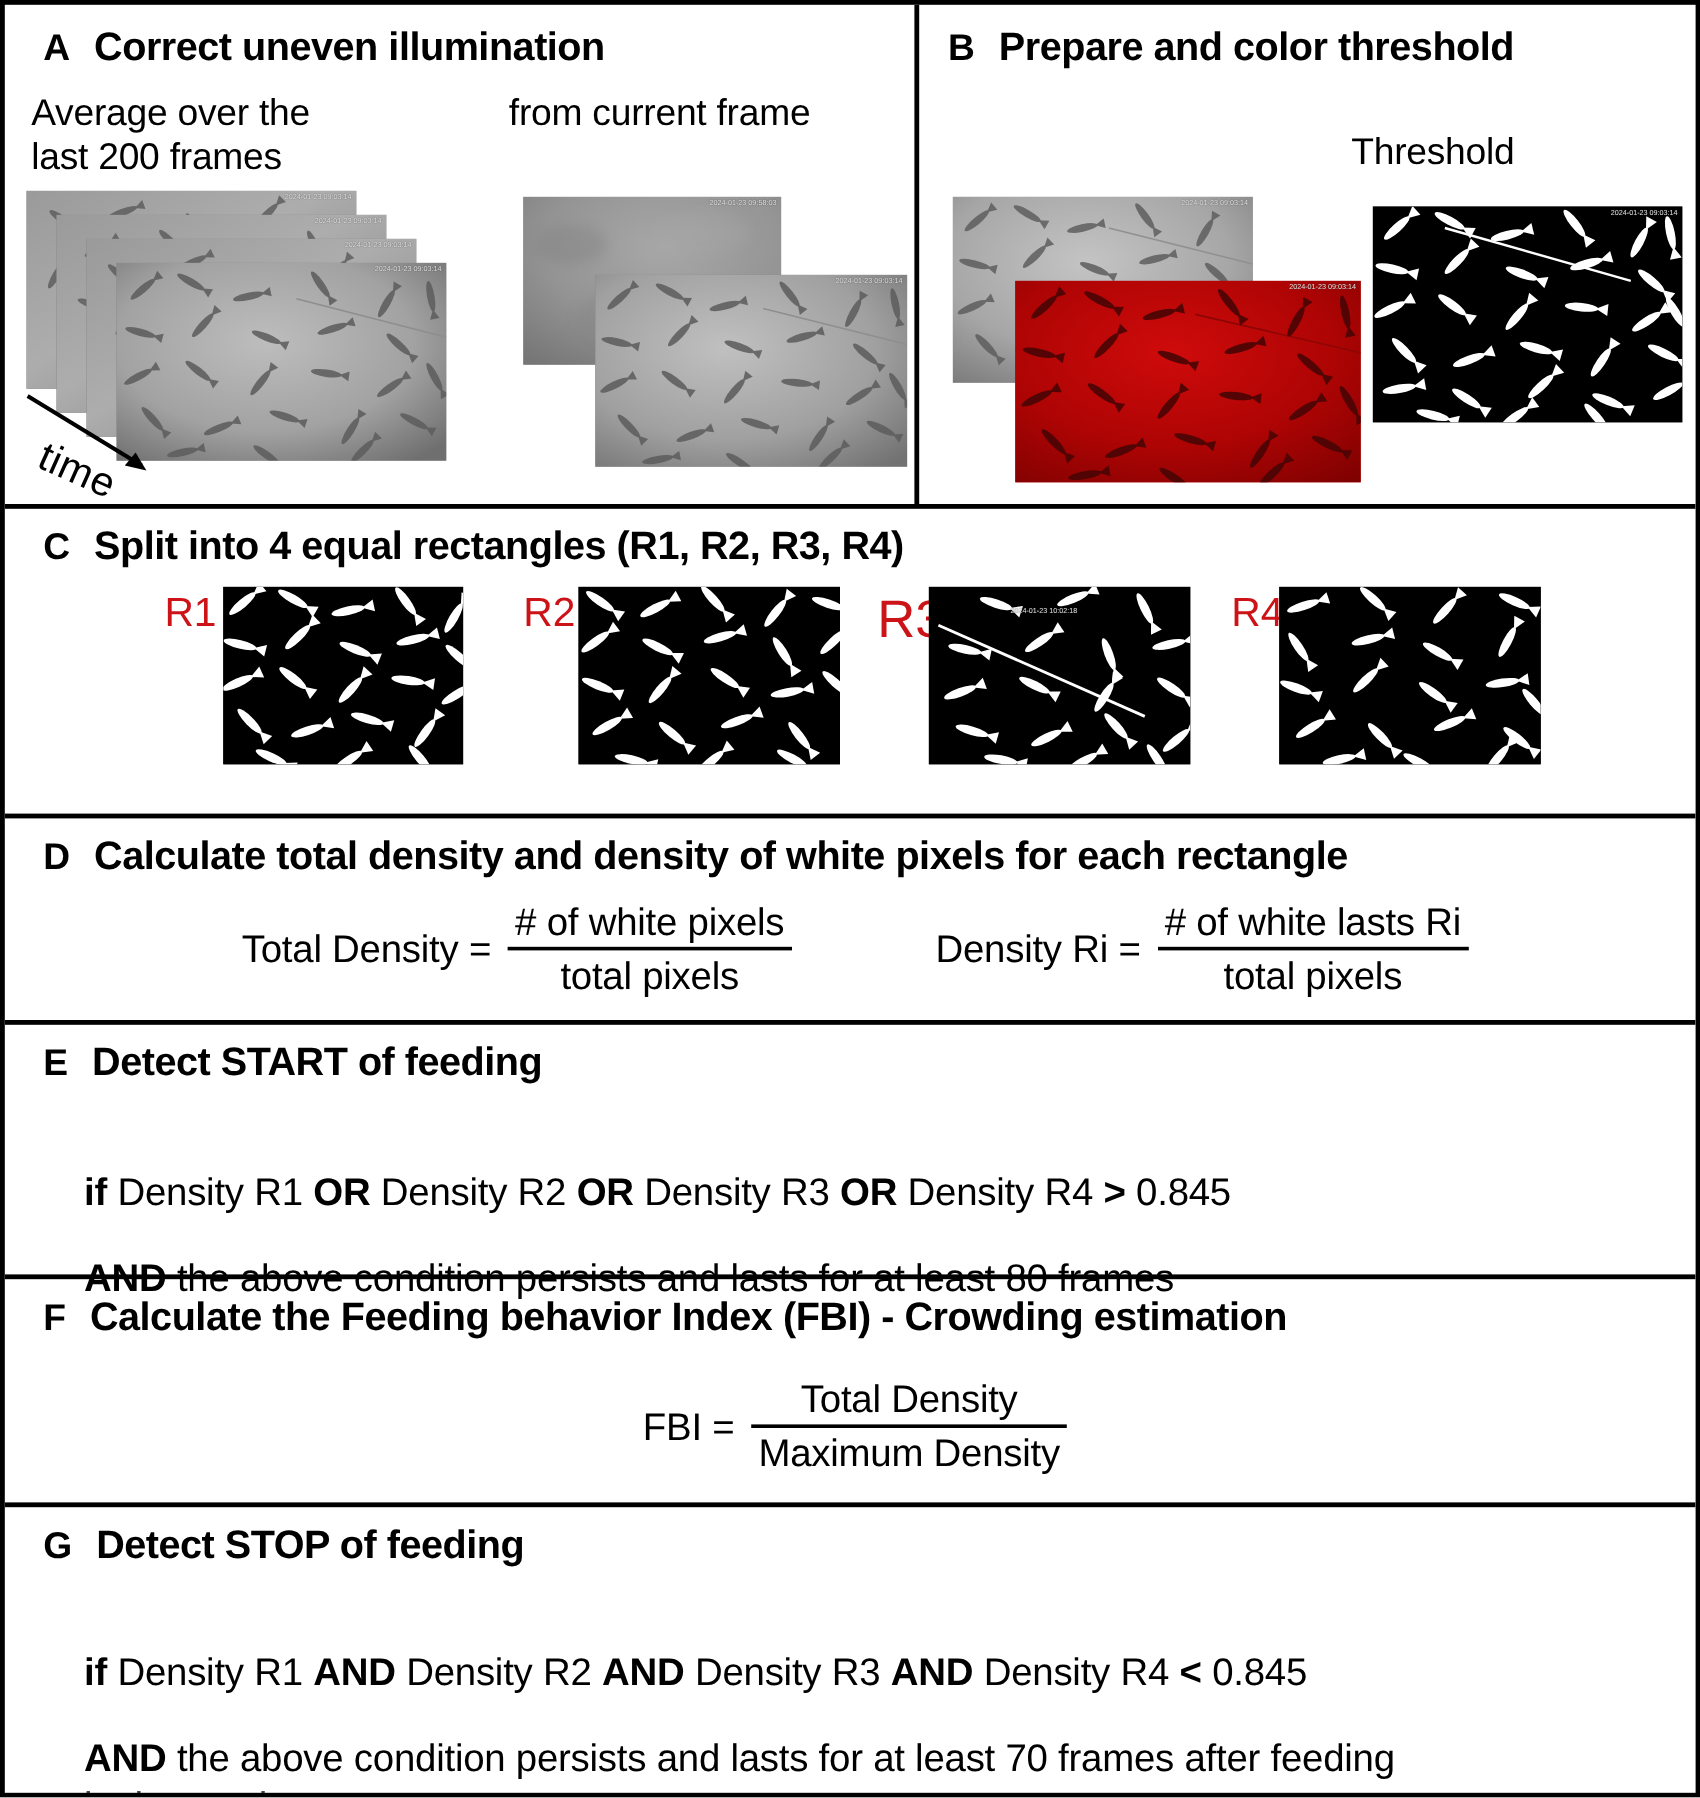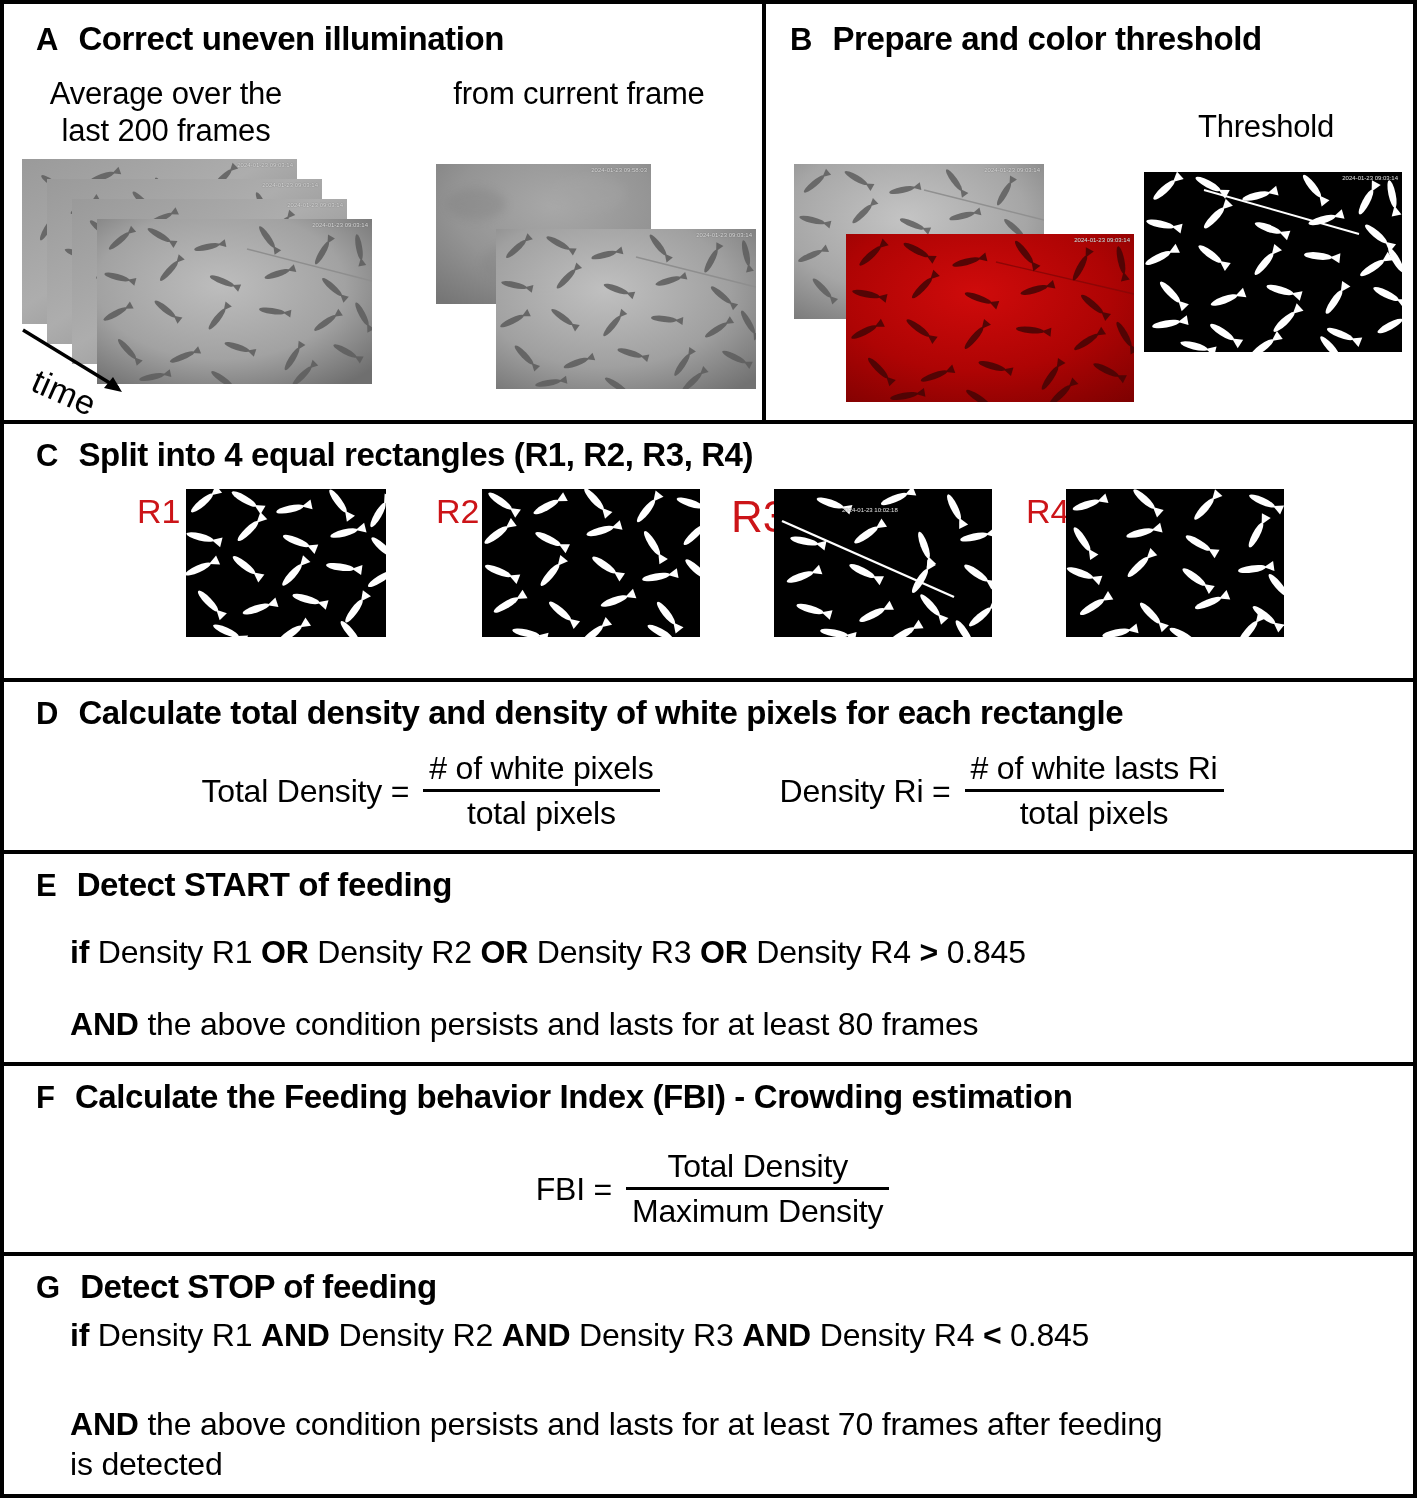--- a/index.html
+++ b/index.html
@@ -10,21 +10,21 @@
     border:4px solid #000;
     overflow:hidden;
   }
   .panel{position:absolute;box-sizing:border-box;}
   .hdiv{position:absolute;left:0;right:0;height:4px;background:#000;}
   .vdiv{position:absolute;top:0;width:4px;background:#000;}
 
   .ptitle{display:flex;align-items:baseline;gap:20px;}
   .plet{font-weight:bold;font-size:31px;line-height:1;letter-spacing:0;}
   .ptxt{font-weight:bold;font-size:33px;line-height:1;letter-spacing:-0.4px;}
-  .sublabel{font-size:31px;line-height:1.18;text-align:center;letter-spacing:-0.2px;}
+  .sublabel{font-size:31px;line-height:1.18;text-align:left;letter-spacing:-0.2px;}
 
   
   .imgbox{position:absolute;overflow:hidden;background:#8a8a8a;}
   .stamp{
     position:absolute;right:4px;top:3px;color:#e8e8e8;
     font-size:7px;font-family:"Liberation Sans",sans-serif;
     white-space:nowrap;text-shadow:0 0 1px #333;opacity:.92;
   }
   .stamp.sm{font-size:6px;}
   .binary{background:#000;}
@@ -37,21 +37,21 @@
   }
 
   
   .formula-row{display:flex;align-items:center;justify-content:center;gap:120px;}
   .frac-eq{display:flex;align-items:center;gap:14px;font-size:32px;letter-spacing:-0.2px;}
   .frac{display:inline-flex;flex-direction:column;align-items:center;}
   .frac .num{padding:0 6px 2px 6px;font-size:32px;white-space:nowrap;}
   .frac .bar{height:3px;background:#000;width:100%;}
   .frac .den{padding:3px 6px 0 6px;font-size:32px;white-space:nowrap;}
 
-  .cond{font-size:32px;letter-spacing:-0.2px;line-height:1.25;}
+  .cond{font-size:32px;letter-spacing:-0.2px;line-height:1.25;margin-top:41px;}
   .cond b{font-weight:bold;}
 </style>
 </head>
 <body>
 
 <div class="figure">
 
   <div class="hdiv" style="top:416px;"></div>
   <div class="hdiv" style="top:674px;"></div>
   <div class="hdiv" style="top:846px;"></div>
@@ -606,21 +606,21 @@
       </div>
     </div>
   </div>
 
   <div class="panel" style="left:0;top:1252px;width:1417px;height:242px;">
     <div class="ptitle" style="position:absolute;left:32px;top:14px;">
       <span class="plet">G</span>
       <span class="ptxt">Detect STOP of feeding</span>
     </div>
 
-    <div class="cond" style="position:absolute;left:66px;top:59px;">
+    <div class="cond" style="position:absolute;left:66px;top:76px;">
       <b>if</b><span> Density R1 </span><b>AND</b><span> Density R2 </span><b>AND</b><span> Density R3 </span><b>AND</b><span> Density R4 </span><b>&lt;</b><span> 0.845</span>
     </div>
 
     <div class="cond" style="position:absolute;left:66px;top:148px;width:1300px;">
       <div><b>AND</b><span> the above condition persists and lasts for at least 70 frames after feeding</span></div>
       <div>is detected</div>
     </div>
   </div>
 
 </div>

